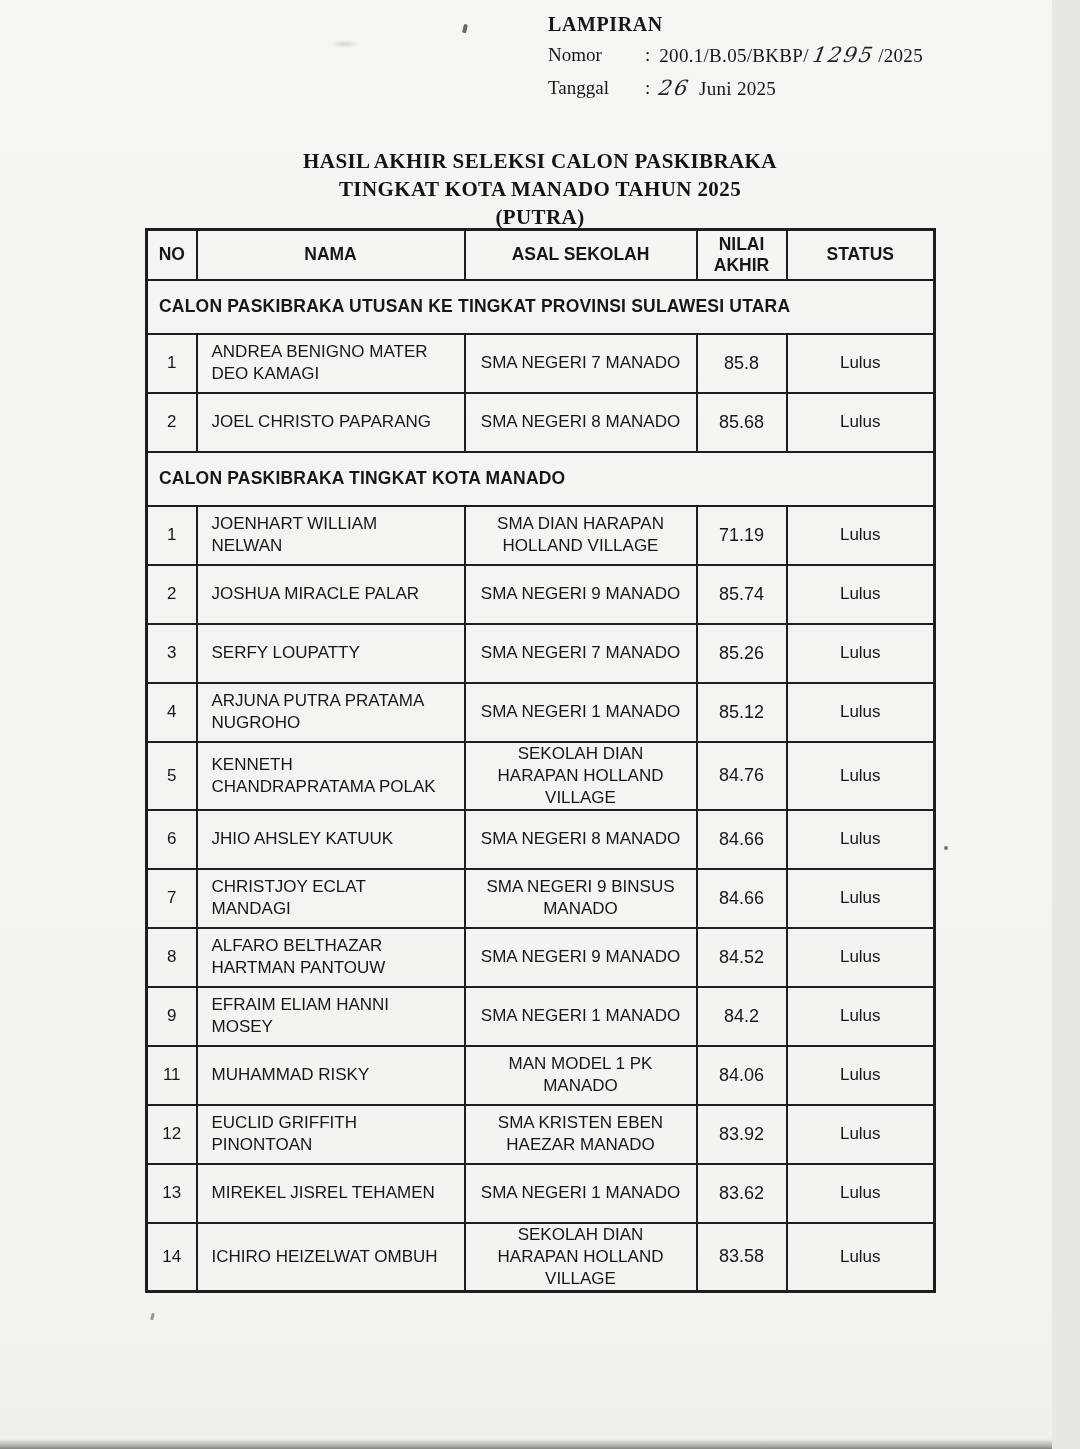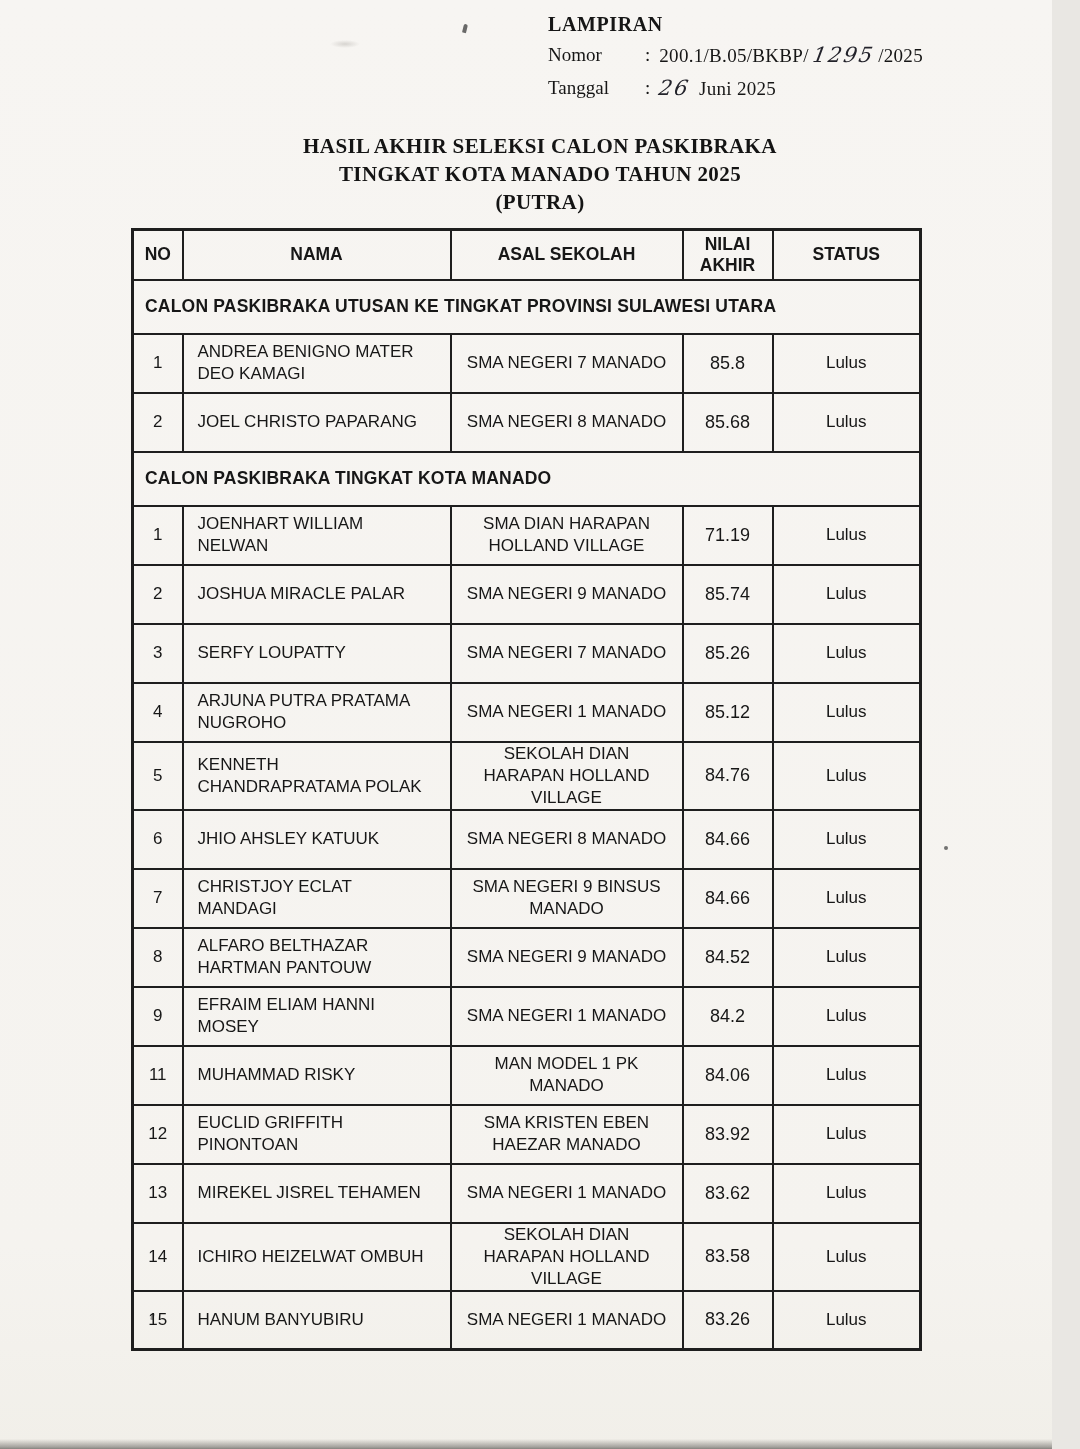--- a/index.html
+++ b/index.html
@@ -20,28 +20,28 @@
   .meta-colon { margin-right:9px; }
   .meta-value { letter-spacing:.3px; }
   .handwritten {
     display:inline-block; font-family:"DejaVu Serif", serif; font-style:italic;
     font-size:21px; letter-spacing:2px; transform:skewX(-10deg);
     color:#23232b; margin:0 4px;
   }
 
   
   .doc-title {
-    position:absolute; left:0; width:1080px; top:132px; text-align:center;
+    position:absolute; left:0; width:1080px; top:147px; text-align:center;
     font-family:"Liberation Serif", serif; font-weight:bold;
     font-size:21px; line-height:28px; letter-spacing:.4px; color:#141414;
   }
 
   
   table.results {
-    position:absolute; left:131px; top:228px; width:788px;
+    position:absolute; left:145px; top:228px; width:788px;
     border-collapse:collapse; table-layout:fixed;
     border:3px solid #1e1e1e;
   }
   .results th, .results td {
     border:2px solid #1e1e1e; vertical-align:middle;
     color:#171717; overflow:hidden;
   }
   .results thead tr { height:50px; }
   .results th {
     font-size:17.5px; font-weight:bold; text-align:center;
@@ -245,24 +245,17 @@
         </tr>
         <tr class="data-row">
           <td class="col-no">14</td>
           <td class="col-nama">ICHIRO HEIZELWAT OMBUH</td>
           <td class="col-sekolah">SEKOLAH DIAN
 HARAPAN HOLLAND
 VILLAGE</td>
           <td class="col-nilai">83.58</td>
           <td class="col-status">Lulus</td>
         </tr>
-        <tr class="data-row">
-          <td class="col-no">15</td>
-          <td class="col-nama">HANUM BANYUBIRU</td>
-          <td class="col-sekolah">SMA NEGERI 1 MANADO</td>
-          <td class="col-nilai">83.26</td>
-          <td class="col-status">Lulus</td>
-        </tr>
       </tbody>
   </table>
 
   <div class="scan-bottom"></div>
 </div>
 
 </body></html>

